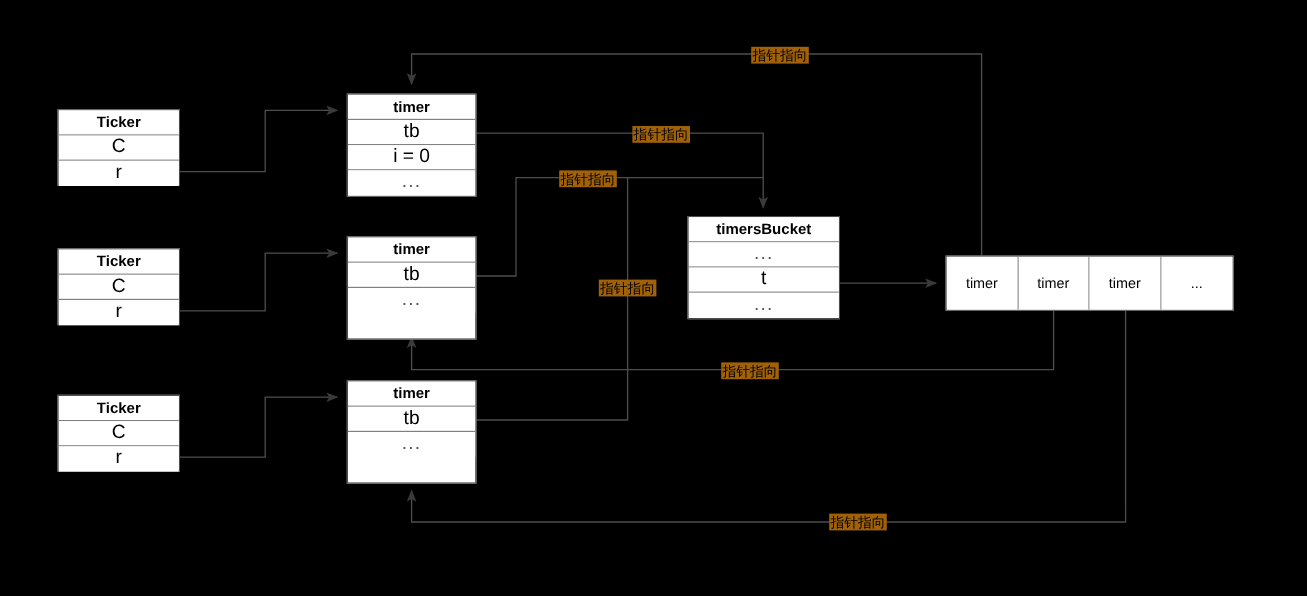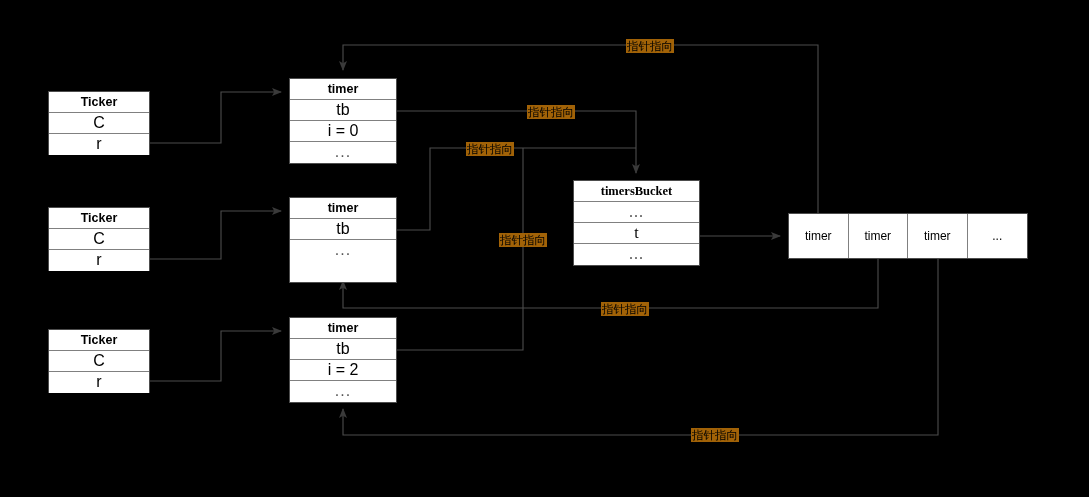--- a/index.html
+++ b/index.html
@@ -140,25 +140,24 @@
 
   <div class="node" style="left:289px;top:197px;width:108px;height:86px;">
     <div class="row head">timer</div>
     <div class="row">tb</div>
     <div class="row dots">...</div>
   </div>
 
   <div class="node" style="left:289px;top:317px;width:108px;height:86px;">
     <div class="row head">timer</div>
     <div class="row">tb</div>
-    <div class="row">i = 2</div>
     <div class="row dots">...</div>
   </div>
 
-  <div class="node" style="left:573px;top:180px;width:127px;height:86px;font-family:Liberation Serif, serif;">
+  <div class="node" style="left:573px;top:180px;width:127px;height:86px;">
     <div class="row head">timersBucket</div>
     <div class="row dots">...</div>
     <div class="row">t</div>
     <div class="row dots">...</div>
   </div>
 
   <div class="array" style="left:788px;top:213px;width:240px;height:46px;">
     <div class="cell">timer</div>
     <div class="cell">timer</div>
     <div class="cell">timer</div>

